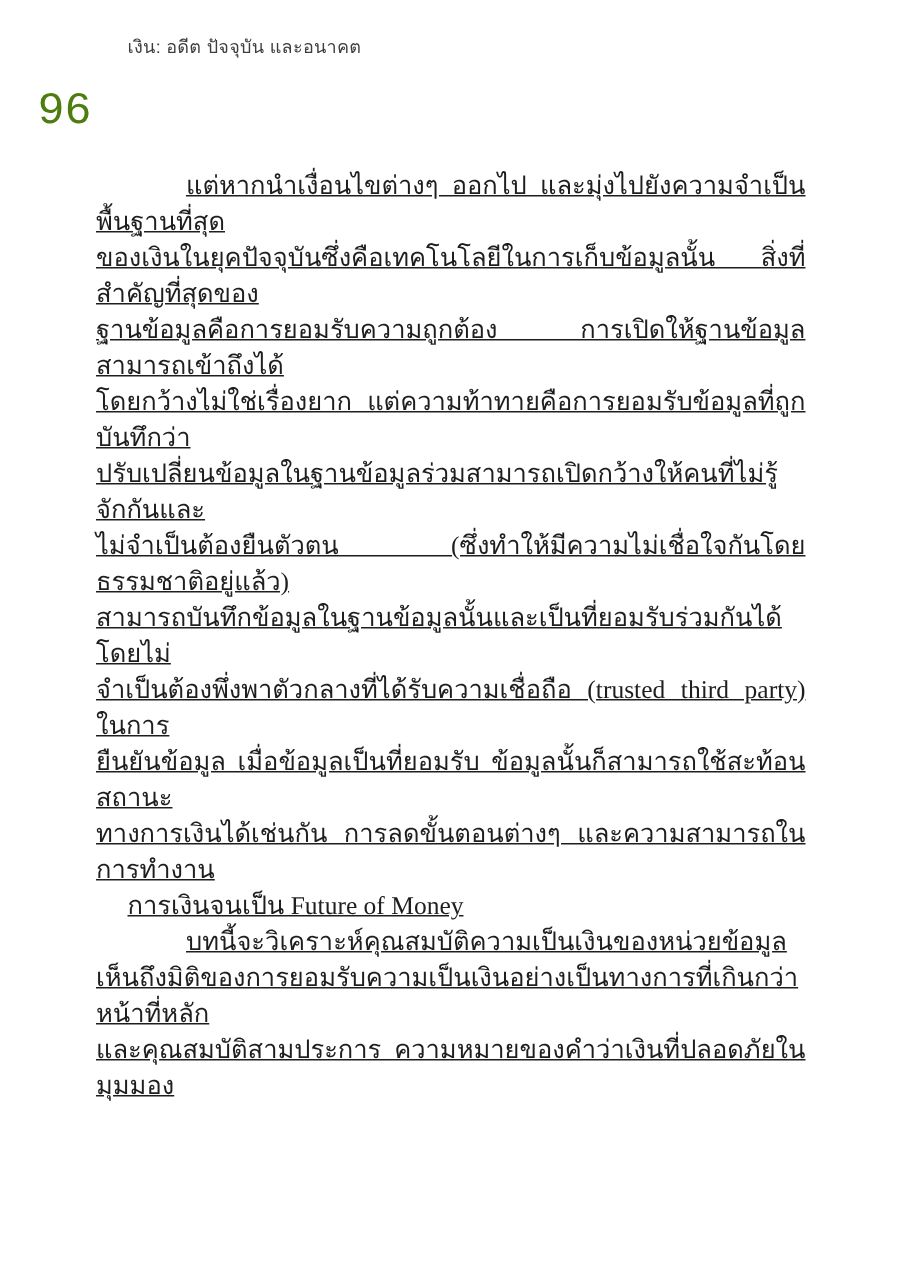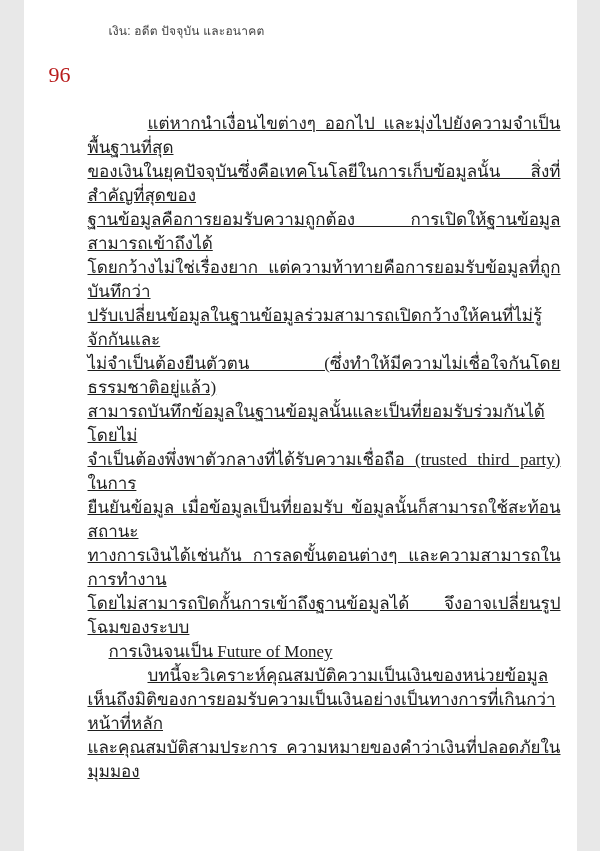--- a/index.html
+++ b/index.html
@@ -2,21 +2,21 @@
 <html lang="th"><head>
 <meta charset="utf-8">
 <style>
   html, body {
     margin: 0;
     padding: 0;
     background: #e8e8e8;
   }
   .page {
     position: relative;
-    width: 553px;
+    width: 600px;
     height: 851px;
     margin: 0 auto;
     background: #ffffff;
     overflow: hidden;
     font-family: "Liberation Serif", "DejaVu Serif", serif;
     color: #1e1e1e;
   }
   .running-header {
     position: absolute;
     left: 85px;
@@ -24,25 +24,25 @@
     font-family: "Liberation Sans", "DejaVu Sans", sans-serif;
     font-size: 12px;
     line-height: 14px;
     color: #3d3d3d;
     letter-spacing: 0.2px;
   }
   .page-number {
     position: absolute;
     left: 25px;
     top: 58px;
-    font-family: Liberation Serif, serif;
-    font-size: 22px;
+    font-family: Liberation Mono, monospace;
+    font-size: 30px;
     line-height: 34px;
     font-weight: 400;
-    color: #b91c1c;
+    color: #4d7c0f;
   }
   .body-text {
     position: absolute;
     left: 64px;
     top: 112px;
     width: 473px;
     font-size: 17px;
     line-height: 24px;
   }
   .para {
@@ -79,21 +79,20 @@
       <div class="line first">แต่หากนำเงื่อนไขต่างๆ ออกไป และมุ่งไปยังความจำเป็นพื้นฐานที่สุด</div>
       <div class="line">ของเงินในยุคปัจจุบันซึ่งคือเทคโนโลยีในการเก็บข้อมูลนั้น สิ่งที่สำคัญที่สุดของ</div>
       <div class="line">ฐานข้อมูลคือการยอมรับความถูกต้อง การเปิดให้ฐานข้อมูลสามารถเข้าถึงได้</div>
       <div class="line">โดยกว้างไม่ใช่เรื่องยาก แต่ความท้าทายคือการยอมรับข้อมูลที่ถูกบันทึกว่า</div>
       <div class="line">ปรับเปลี่ยนข้อมูลในฐานข้อมูลร่วมสามารถเปิดกว้างให้คนที่ไม่รู้จักกันและ</div>
       <div class="line">ไม่จำเป็นต้องยืนตัวตน (ซึ่งทำให้มีความไม่เชื่อใจกันโดยธรรมชาติอยู่แล้ว)</div>
       <div class="line">สามารถบันทึกข้อมูลในฐานข้อมูลนั้นและเป็นที่ยอมรับร่วมกันได้โดยไม่</div>
       <div class="line">จำเป็นต้องพึ่งพาตัวกลางที่ได้รับความเชื่อถือ (trusted third party) ในการ</div>
       <div class="line">ยืนยันข้อมูล เมื่อข้อมูลเป็นที่ยอมรับ ข้อมูลนั้นก็สามารถใช้สะท้อนสถานะ</div>
       <div class="line">ทางการเงินได้เช่นกัน การลดขั้นตอนต่างๆ และความสามารถในการทำงาน</div>
-      <div class="line">โดยไม่สามารถปิดกั้นการเข้าถึงฐานข้อมูลได้ จึงอาจเปลี่ยนรูปโฉมของระบบ</div>
       <div class="line para-last">การเงินจนเป็น Future of Money</div>
     </div>
 
     <div class="para">
       <div class="line first">บทนี้จะวิเคราะห์คุณสมบัติความเป็นเงินของหน่วยข้อมูล</div>
       <div class="line">เห็นถึงมิติของการยอมรับความเป็นเงินอย่างเป็นทางการที่เกินกว่าหน้าที่หลัก</div>
       <div class="line">และคุณสมบัติสามประการ ความหมายของคำว่าเงินที่ปลอดภัยในมุมมอง</div>
 
     </div>
 

